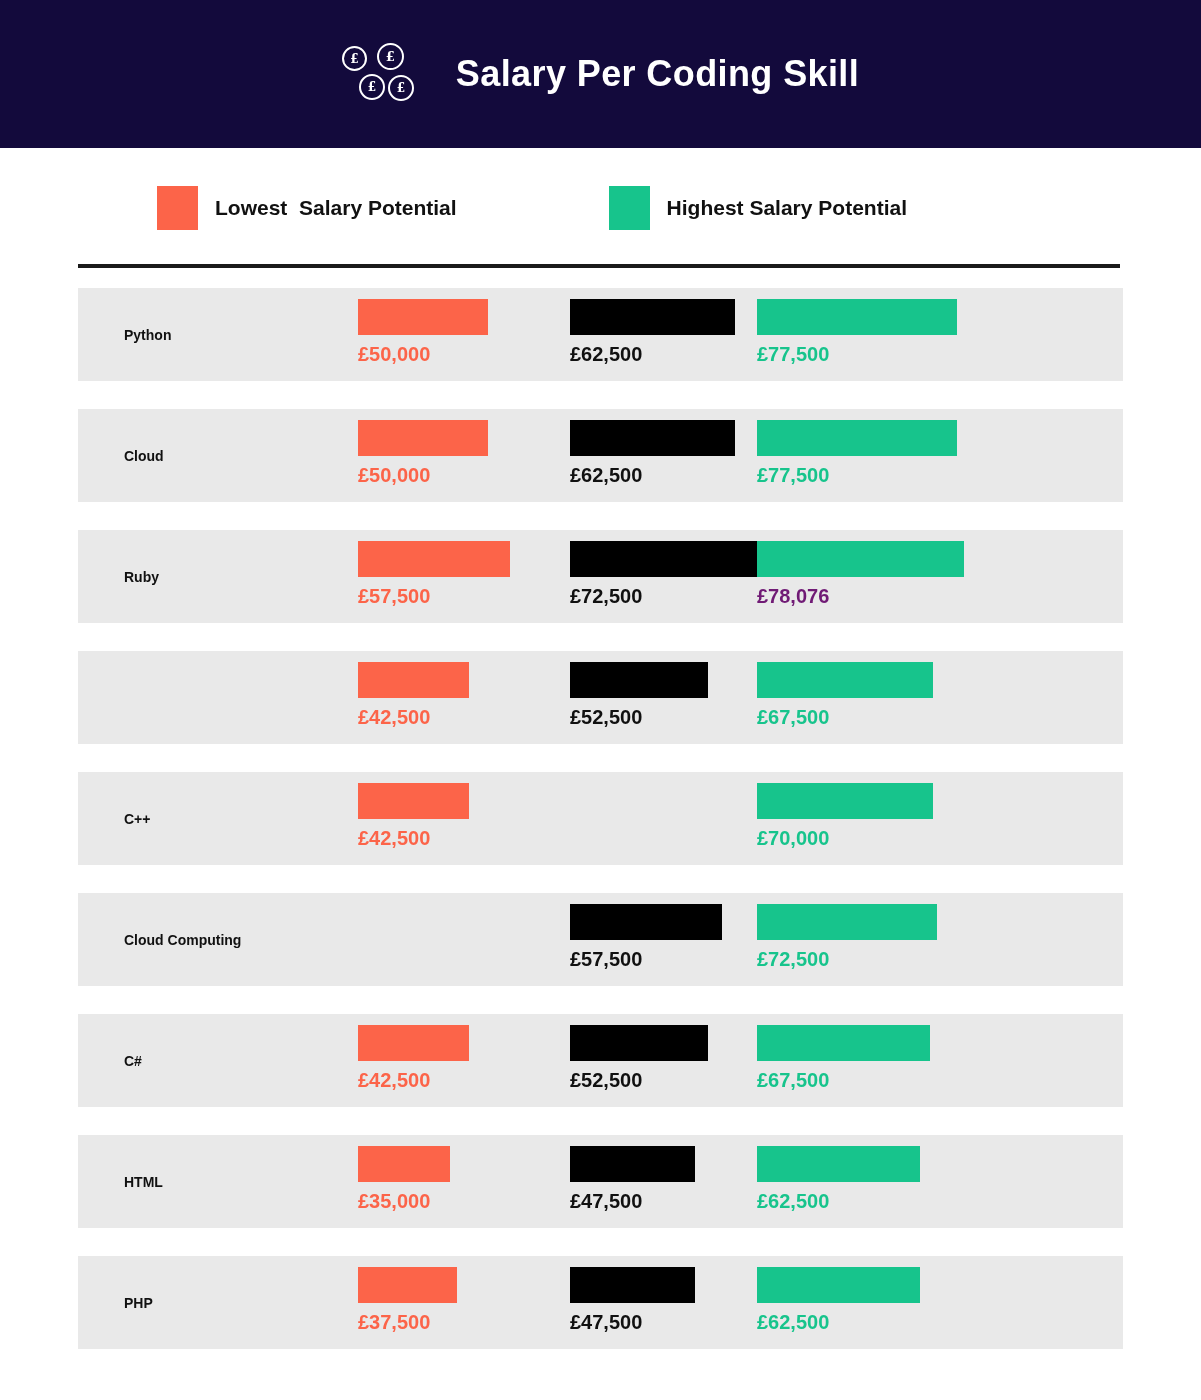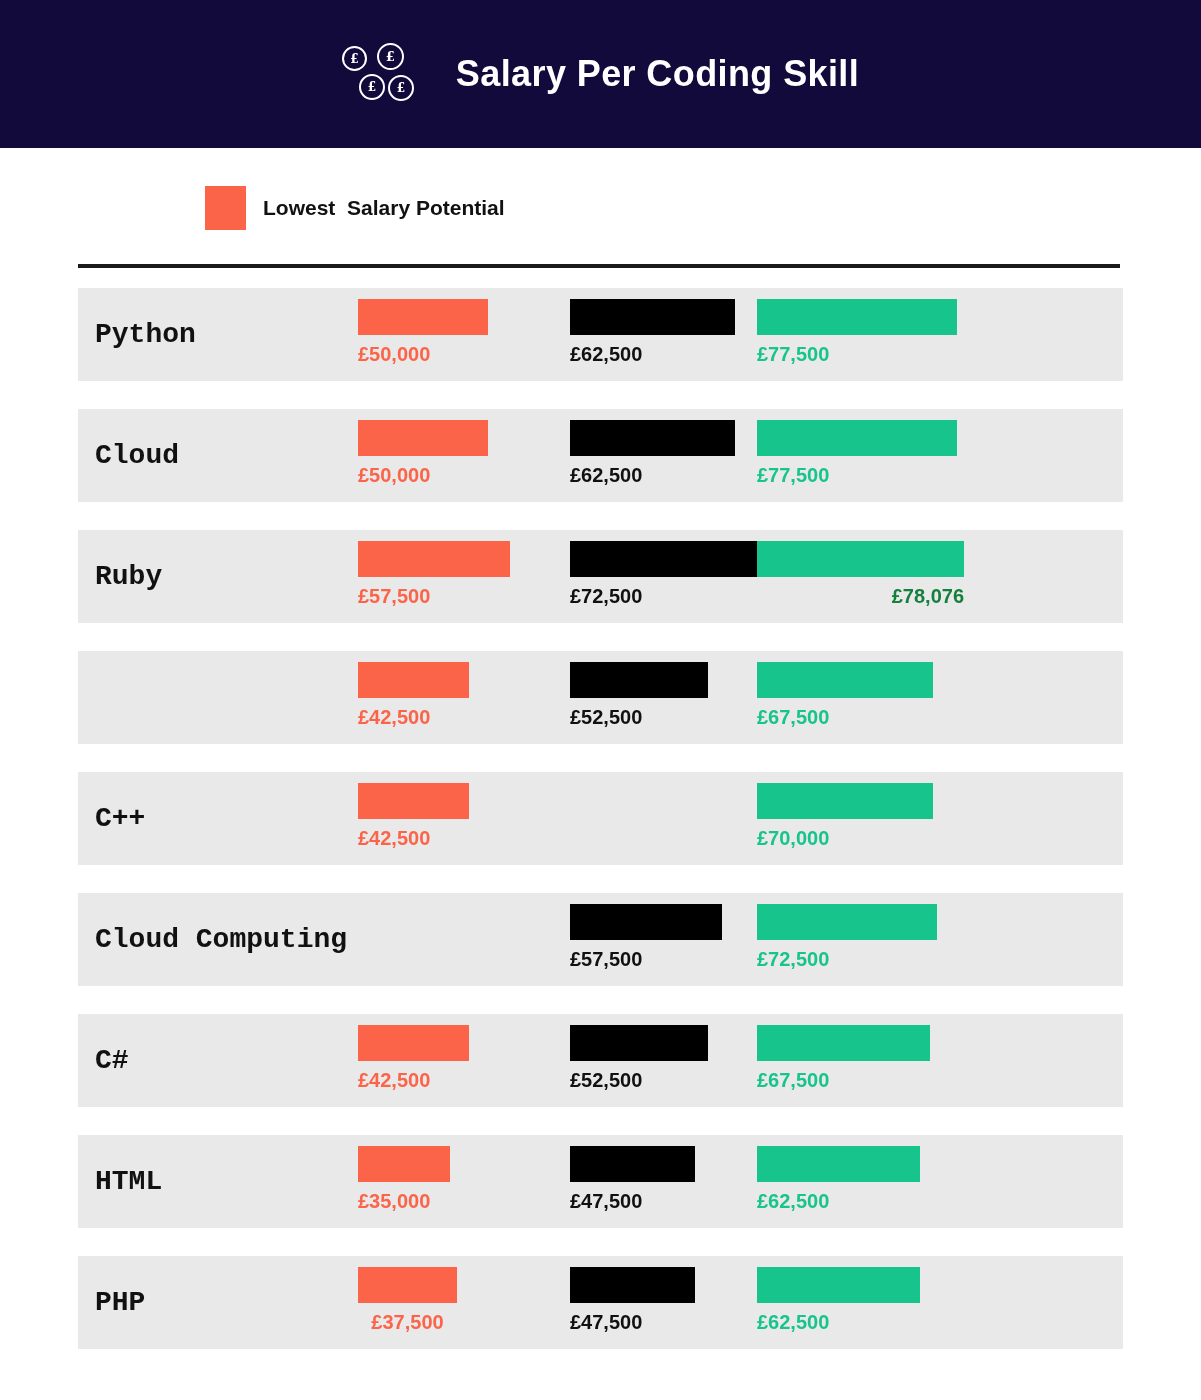--- a/index.html
+++ b/index.html
@@ -43,21 +43,20 @@
     font-size:36px;
     letter-spacing:0.4px;
     white-space:nowrap;
   }
 
   
   .legend {
     position:absolute; left:157px; top:186px;
     display:flex; align-items:center;
     height:44px;
-    margin-left:48px;
   }
   .legend-item { display:flex; align-items:center; }
   .legend-item.li0 { margin-right:0; }
   .swatch { width:41px; height:44px; flex:none; }
   .legend-label {
     margin-left:17px;
     font-family:"Liberation Sans", sans-serif;
     font-weight:700;
     font-size:21px;
     color:#111111;
@@ -75,25 +74,25 @@
 
   
   .rows { position:absolute; left:78px; top:288px; width:1045px; }
   .row {
     position:relative;
     width:1045px; height:93px;
     background:#e9e9e9;
     margin-bottom:28px;
   }
   .row-label {
-    position:absolute; left:17px; top:0; height:93px;
+    position:absolute; left:46px; top:0; height:93px;
     display:flex; align-items:center;
-    font-family:Liberation Mono, monospace;
-    font-weight:700;
-    font-size:28px;
+    font-family:Liberation Sans, sans-serif;
+    font-weight:700;
+    font-size:14px;
     color:#111111;
     white-space:nowrap;
   }
   .bar-group { position:absolute; top:11px; }
   .bar-group.g0 { left:280px; }
   .bar-group.g1 { left:492px; }
   .bar-group.g2 { left:679px; }
   .bar {
     height:36px;
     display:block;
@@ -124,20 +123,24 @@
     </div>
   </div>
 
   <div class="legend">
     <div class="legend-item li0">
       <span class="swatch" style="background:#fc6449"></span>
       <span class="legend-label">Lowest  Salary Potential</span>
     </div>
     <span class="legend-gap-1"></span>
     <span class="legend-gap-2"></span>
+    <div class="legend-item">
+      <span class="swatch" style="background:#17c48c"></span>
+      <span class="legend-label">Highest Salary Potential</span>
+    </div>
   </div>
 
   <div class="divider"></div>
 
   <div class="rows">
       <div class="row" style="background: rgb(233, 233, 233);">
         <div class="row-label">Python</div>
         <div class="bar-group g0">
           <div class="bar" style="background: rgb(252, 100, 73); width: 130px;"></div>
           <div class="bar-value" style="color: rgb(252, 100, 73);">£50,000</div>
@@ -171,21 +174,21 @@
         <div class="bar-group g0">
           <div class="bar" style="background: rgb(252, 100, 73); width: 152px;"></div>
           <div class="bar-value" style="color: rgb(252, 100, 73);">£57,500</div>
         </div>
         <div class="bar-group g1">
           <div class="bar" style="background: rgb(0, 0, 0); width: 195px;"></div>
           <div class="bar-value" style="color: rgb(17, 17, 17);">£72,500</div>
         </div>
         <div class="bar-group g2">
           <div class="bar" style="background: rgb(23, 196, 140); width: 207px;"></div>
-          <div class="bar-value" style="color: #15803d; text-align: right;">£78,076</div>
+          <div class="bar-value" style="color: #701a75;">£78,076</div>
         </div>
       </div>
       <div class="row" style="background: rgb(233, 233, 233);">
         <div class="bar-group g0">
           <div class="bar" style="background: rgb(252, 100, 73); width: 111px;"></div>
           <div class="bar-value" style="color: rgb(252, 100, 73);">£42,500</div>
         </div>
         <div class="bar-group g1">
           <div class="bar" style="background: rgb(0, 0, 0); width: 138px;"></div>
           <div class="bar-value" style="color: rgb(17, 17, 17);">£52,500</div>
@@ -244,21 +247,21 @@
         </div>
         <div class="bar-group g2">
           <div class="bar" style="background: rgb(23, 196, 140); width: 163px;"></div>
           <div class="bar-value" style="color: rgb(23, 196, 140);">£62,500</div>
         </div>
       </div>
       <div class="row" style="background: rgb(233, 233, 233);">
         <div class="row-label">PHP</div>
         <div class="bar-group g0">
           <div class="bar" style="background: rgb(252, 100, 73); width: 99px;"></div>
-          <div class="bar-value" style="color: rgb(252, 100, 73); text-align: center;">£37,500</div>
+          <div class="bar-value" style="color: rgb(252, 100, 73);">£37,500</div>
         </div>
         <div class="bar-group g1">
           <div class="bar" style="background: rgb(0, 0, 0); width: 125px;"></div>
           <div class="bar-value" style="color: rgb(17, 17, 17);">£47,500</div>
         </div>
         <div class="bar-group g2">
           <div class="bar" style="background: rgb(23, 196, 140); width: 163px;"></div>
           <div class="bar-value" style="color: rgb(23, 196, 140);">£62,500</div>
         </div>
       </div>

